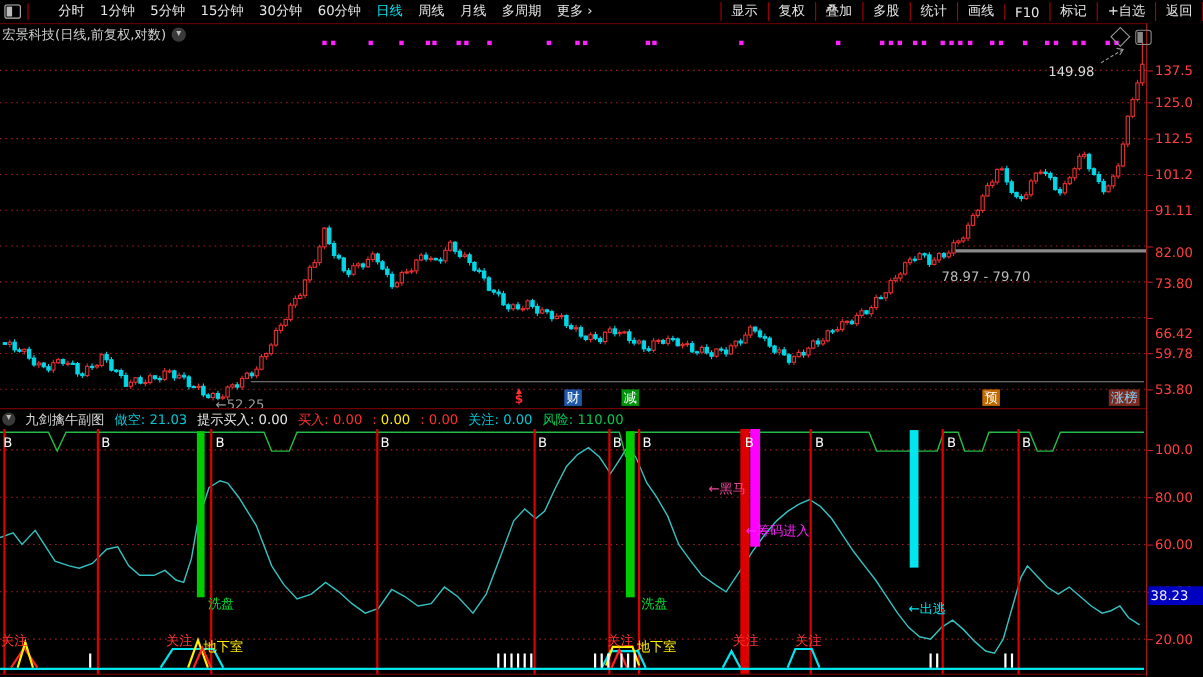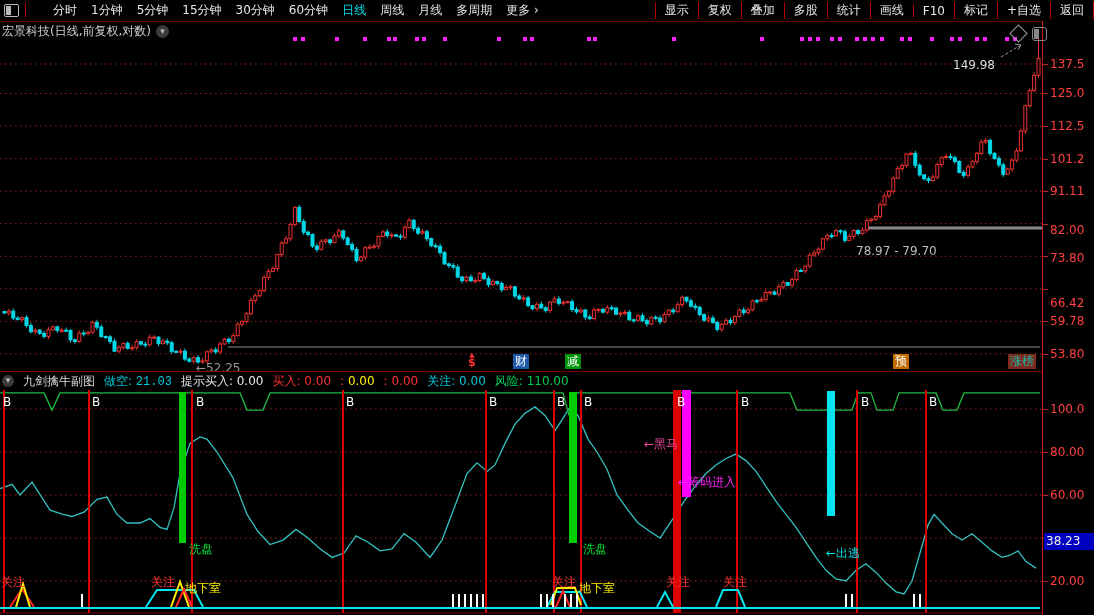--- a/index.html
+++ b/index.html
@@ -608,21 +608,21 @@
       <rect x="958" y="37" width="4" height="4" fill="#ff22ff"></rect>
       <rect x="975" y="37" width="4" height="4" fill="#ff22ff"></rect>
       <rect x="983" y="37" width="4" height="4" fill="#ff22ff"></rect>
       <rect x="1005" y="37" width="4" height="4" fill="#ff22ff"></rect>
       <rect x="1013" y="37" width="4" height="4" fill="#ff22ff"></rect>
     </svg>
 
   <div class="subheader" id="subheader">
     <span class="chev" style="width:12px;height:12px;line-height:11px;">▾</span>
     <span class="name">九剑擒牛副图</span>
-  <span class="f"><span style="color: rgb(0, 200, 216);">做空: </span><span style="color: rgb(0, 200, 216); font-family: Liberation Mono, monospace;">21.03</span></span>
+  <span class="f"><span style="color: rgb(0, 200, 216);">做空: </span><span style="color: rgb(0, 200, 216);">21.03</span></span>
       <span class="f"><span style="color: rgb(232, 232, 232);">提示买入: </span><span style="color: rgb(232, 232, 232);">0.00</span></span>
       <span class="f"><span style="color: rgb(255, 48, 48);">买入: </span><span style="color: rgb(255, 48, 48);">0.00</span></span>
       <span class="f"><span style="color: rgb(255, 48, 48);">: </span><span style="color: rgb(255, 238, 0);">0.00</span></span>
       <span class="f"><span style="color: rgb(255, 48, 48);">: </span><span style="color: rgb(255, 48, 48);">0.00</span></span>
       <span class="f"><span style="color: rgb(0, 200, 216);">关注: </span><span style="color: rgb(0, 200, 216);">0.00</span></span>
       <span class="f"><span style="color: rgb(0, 204, 85);">风险: </span><span style="color: rgb(0, 204, 85);">110.00</span></span>
     </div>
 
   <svg id="sub-svg" width="1042" height="224" viewBox="0 390 1042 224" style="top:390px">
       <line x1="0" y1="409" x2="1042" y2="409" stroke="#9c1e1e" stroke-width="1" stroke-dasharray="1.5,3.5"></line>
@@ -720,21 +720,21 @@
       <div class="lbl" style="left: 196px; top: 349px; color: rgb(154, 154, 154);">←52.25</div>
       <div class="lbl" style="left: 232px; top: 363px; color: #fca5a5;">54.15 - 54.27</div>
       <div class="lbl" style="left: 856px; top: 232px; color: rgb(189, 189, 189);">78.97 - 79.70</div>
       <div class="tag tag-dollar" style="left: 468px;">
         <span class="arr">▲</span>
         <span class="glyph">$</span>
       </div>
       <div class="tag" style="left: 513px; background: rgb(29, 89, 168); color: rgb(255, 255, 255);">财</div>
       <div class="tag" style="left: 565px; background: rgb(0, 148, 10); color: rgb(255, 255, 255);">减</div>
       <div class="tag" style="left: 893px; background: rgb(194, 106, 0); color: rgb(255, 255, 255);">预</div>
-      <div class="tag" style="left: 1008px; background: rgb(125, 43, 30); color: #14b8a6;">涨榜</div>
+      <div class="tag" style="left: 1008px; background: rgb(125, 43, 30); color: #7dd3fc;">涨榜</div>
       <div class="bmark" style="left: 3px; top: 395px;">B</div>
       <div class="bmark" style="left: 92px; top: 395px;">B</div>
       <div class="bmark" style="left: 196px; top: 395px;">B</div>
       <div class="bmark" style="left: 346px; top: 395px;">B</div>
       <div class="bmark" style="left: 489px; top: 395px;">B</div>
       <div class="bmark" style="left: 557px; top: 395px;">B</div>
       <div class="bmark" style="left: 584px; top: 395px;">B</div>
       <div class="bmark" style="left: 677px; top: 395px;">B</div>
       <div class="bmark" style="left: 741px; top: 395px;">B</div>
       <div class="bmark" style="left: 861px; top: 395px;">B</div>

